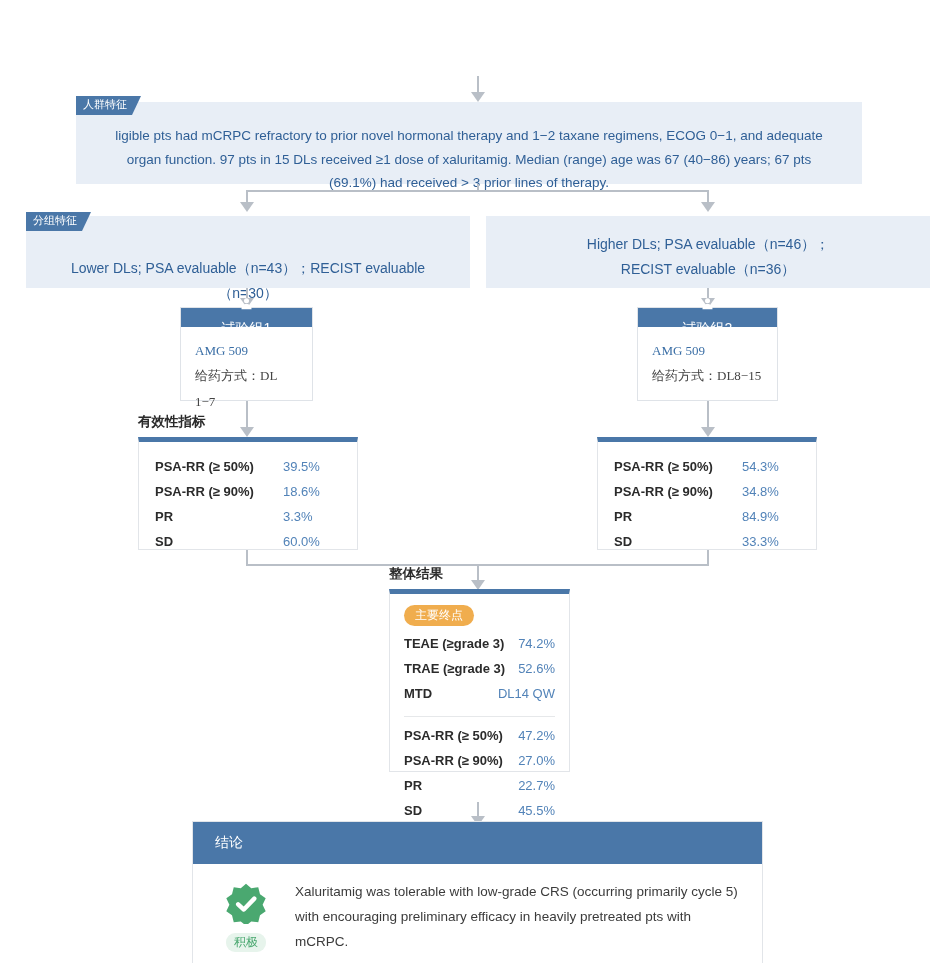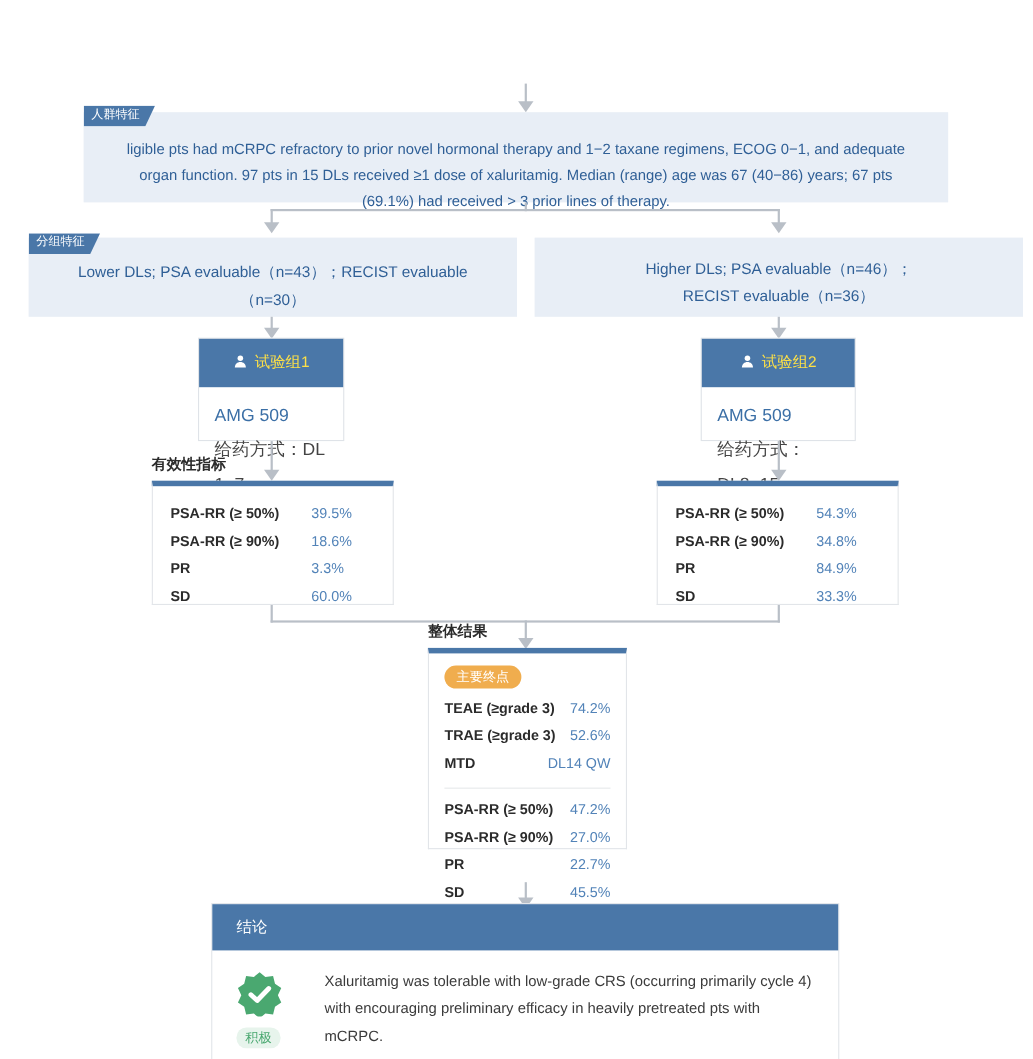--- a/index.html
+++ b/index.html
@@ -78,32 +78,34 @@
 
   
   .arm {
     position: absolute;
     background: #ffffff;
     border: 1px solid #dfe3e8;
     box-sizing: border-box;
   }
   .arm-head {
     background: #4a77a8;
-    color: #fde047;
-    height: 44px;
+    color: #ffffff;
+    height: 19px;
     display: flex;
     align-items: center;
     justify-content: center;
     gap: 7px;
     font-size: 14px;
+    flex-direction: column;
   }
   .arm-body {
     padding: 11px 14px 12px 14px;
-    font-size: 16px;
+    font-size: 13px;
     line-height: 1.95;
+    font-family: Liberation Serif, serif;
   }
   .arm-drug { color: #3b6fa6; }
   .arm-dose { color: #444; }
   .person-icon { display: block; }
 
   
   .results {
     position: absolute;
     background: #ffffff;
     border: 1px solid #e2e5e9;
@@ -172,20 +174,21 @@
   }
   .concl-body {
     display: flex;
     align-items: center;
     gap: 18px;
     padding: 16px 22px 18px 22px;
   }
   .seal-wrap {
     width: 62px;
     flex: 0 0 62px;
+    text-align: center;
   }
   .seal { display: block; margin: 0 auto; }
   .seal-label {
     display: inline-block;
     margin-top: 5px;
     background: #e7f4ec;
     color: #4aa870;
     font-size: 12px;
     border-radius: 9px;
     padding: 1px 8px;
@@ -211,21 +214,21 @@
   <div class="tag" style="left:76px; top:96px;">人群特征</div>
 
   <div class="vline" style="left:477px; top:184px; height:8px;"></div>
   <div class="hline" style="left:246px; top:190px; width:463px;"></div>
   <div class="vline" style="left:246px; top:190px; height:14px;"></div>
   <div class="vline" style="left:707px; top:190px; height:14px;"></div>
   <div class="arrow-down" style="left:240px; top:202px;"></div>
   <div class="arrow-down" style="left:701px; top:202px;"></div>
 
   <div class="panel" style="left:26px; top:216px; width:444px; height:72px;">
-    <div class="panel-text" style="padding:19px 18px 0 18px; font-size:14px;">Lower DLs; PSA evaluable（n=43）；RECIST evaluable（n=30）</div>
+    <div class="panel-text" style="padding:40px 18px 0 18px; font-size:14px;">Lower DLs; PSA evaluable（n=43）；RECIST evaluable（n=30）</div>
   </div>
   <div class="tag" style="left:26px; top:212px;">分组特征</div>
 
   <div class="panel" style="left:486px; top:216px; width:444px; height:72px;">
     <div class="panel-text" style="padding:16px 90px 0 90px; font-size:14px;">Higher DLs; PSA evaluable（n=46）；RECIST evaluable（n=36）</div>
   </div>
 
   <div class="vline" style="left:246px; top:288px; height:12px;"></div>
   <div class="arrow-down" style="left:240px; top:298px;"></div>
   <div class="vline" style="left:707px; top:288px; height:12px;"></div>
@@ -365,17 +368,17 @@
     <div class="concl-body">
       <div class="seal-wrap">
         <span class="seal">
           <svg width="42" height="42" viewBox="0 0 48 48" aria-hidden="true">
             <path d="M24 2 L30 7 L38 6 L40 14 L46.5 18.5 L43 26 L46.5 33.5 L40 38 L38 46 L30 45 L24 50 L18 45 L10 46 L8 38 L1.5 33.5 L5 26 L1.5 18.5 L8 14 L10 6 L18 7 Z" fill="#4aa870"></path>
             <path d="M15 25.5 L21.5 31.5 L33.5 19" stroke="#ffffff" stroke-width="5" fill="none" stroke-linecap="round" stroke-linejoin="round"></path>
           </svg>
         </span>
         <span class="seal-label">积极</span>
       </div>
-      <div class="concl-text">Xaluritamig was tolerable with low-grade CRS (occurring primarily cycle 4) with encouraging preliminary efficacy in heavily pretreated pts with mCRPC.</div>
+      <div class="concl-text">Xaluritamig was tolerable with low-grade CRS (occurring primarily cycle 5) with encouraging preliminary efficacy in heavily pretreated pts with mCRPC.</div>
     </div>
   </div>
 
 </div>
 
 </body></html>

